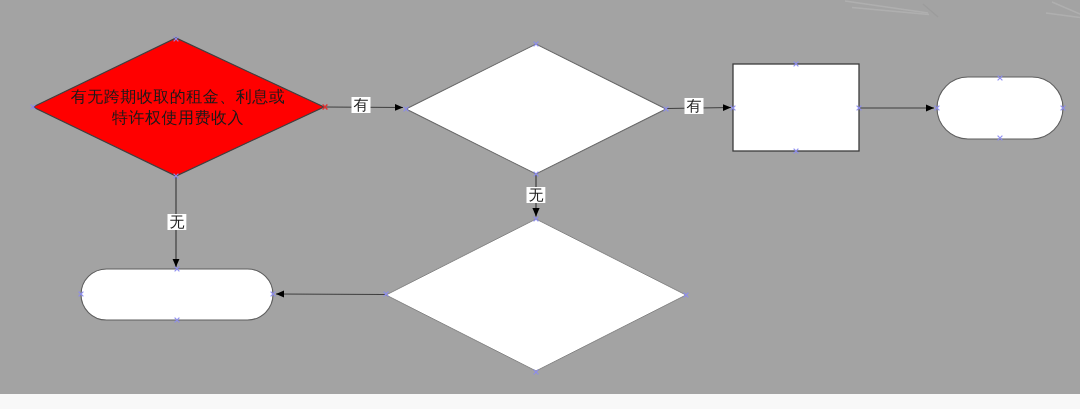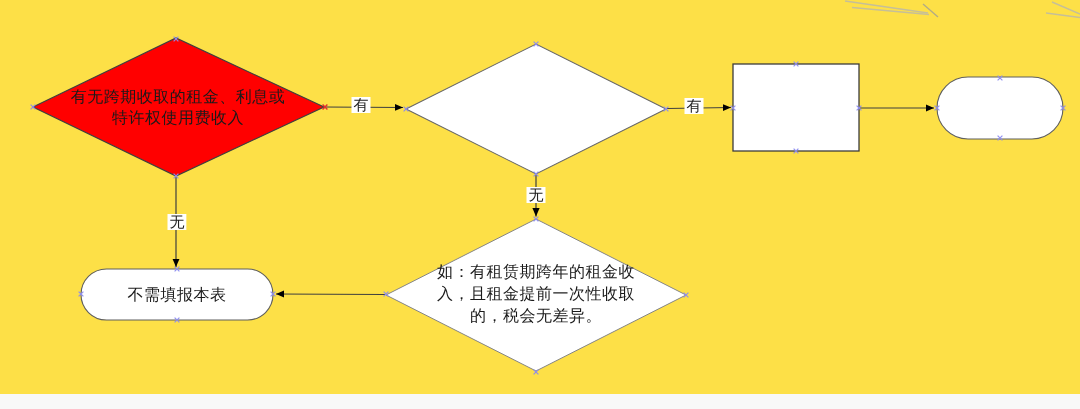--- a/index.html
+++ b/index.html
@@ -1,17 +1,17 @@
 <!DOCTYPE html>
 <html><head>
 <meta charset="utf-8">
 <style>
   html,body{margin:0;padding:0;background:#fff;}
   .canvas{
-    position:relative;width:1080px;height:409px;background:#fde047;overflow:hidden;
+    position:relative;width:1080px;height:409px;background:#a3a3a3;overflow:hidden;
     font-family:"Liberation Serif","DejaVu Serif",serif;
   }
   .canvas svg{position:absolute;left:0;top:0;}
   .node-text{
     position:absolute;transform:translate(-50%,-50%);
     text-align:center;white-space:pre-line;
     color:#1a1a1a;font-size:16px;line-height:21px;letter-spacing:.5px;
   }
   .edge-label{
     position:absolute;transform:translate(-50%,-50%);
@@ -93,25 +93,21 @@
       <use href="#xmark" x="325" y="107"></use>
     </g>
   </svg>
 
   <div class="node-text" style="left:178px;top:107px;width:236px">有无跨期收取的租金、利息或
 特许权使用费收入</div>
 
 
 
 
-  <div class="node-text" style="left:177px;top:294px;width:180px">不需填报本表</div>
 
-  <div class="node-text" style="left:536px;top:294px;width:228px;line-height:22px">如：有租赁期跨年的租金收
-入，且租金提前一次性收取
-的，税会无差异。</div>
 
   <div class="edge-label" style="left:361px;top:105px">有</div>
 
   <div class="edge-label" style="left:694px;top:106px">有</div>
 
   <div class="edge-label" style="left:177px;top:222px">无</div>
 
   <div class="edge-label" style="left:536px;top:195px">无</div>
 
 </div>

